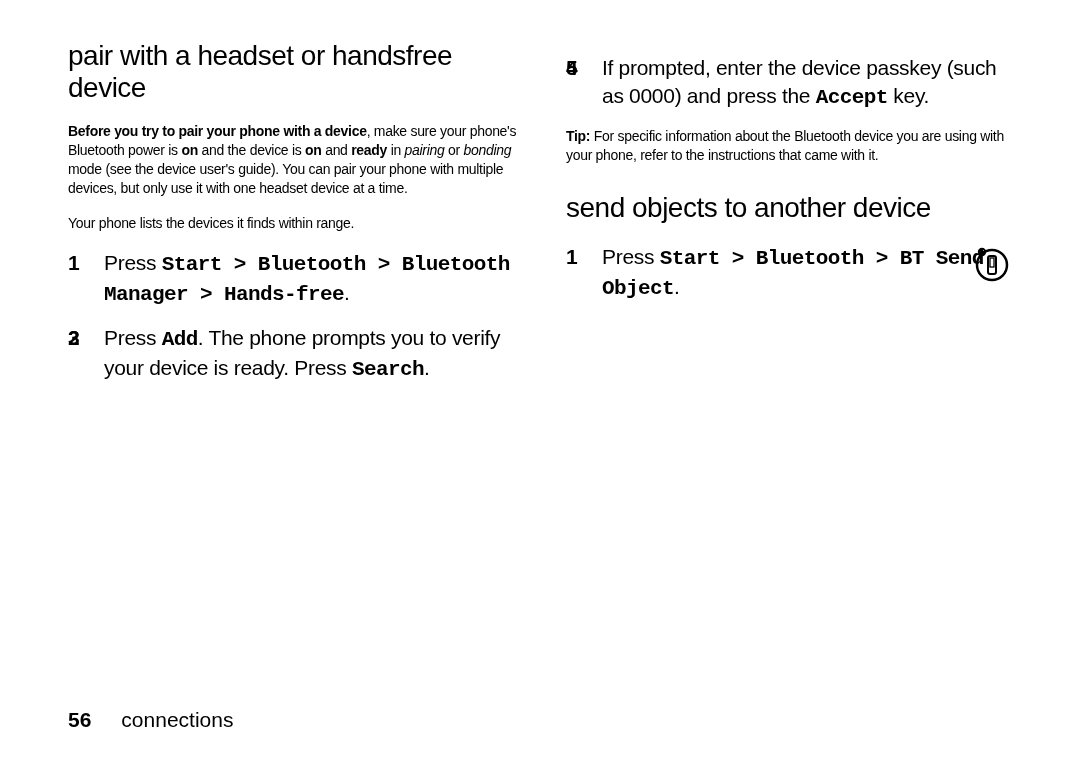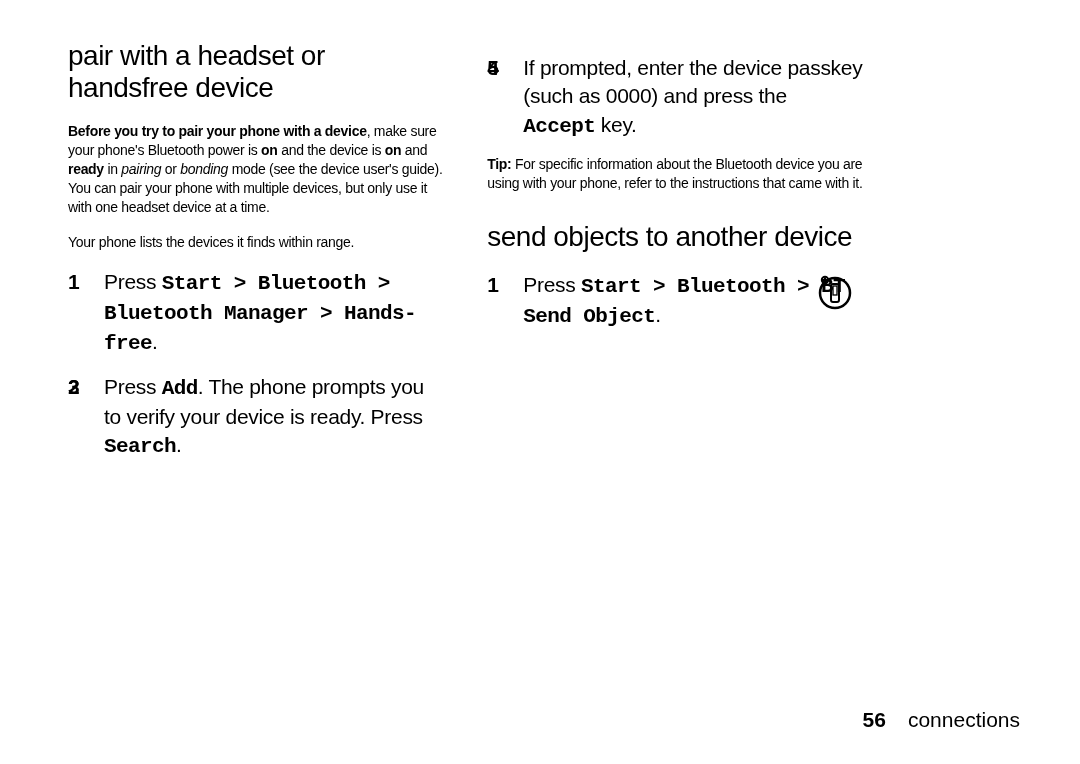--- a/index.html
+++ b/index.html
@@ -9,21 +9,21 @@
       background: #fff;
       font-family: Arial, Helvetica, sans-serif;
       color: #000;
       line-height: 1.35;
     }
     .page {
       width: 1080px;
       height: 764px;
       padding: 40px 60px 30px 68px;
       display: flex;
-      flex-direction: row;
+      flex-direction: column;
     }
     .columns {
       flex: 1;
       display: flex;
       gap: 44px;
     }
     .col {
       flex: 1;
       min-width: 0;
     }
@@ -66,21 +66,21 @@
       padding-right: 54px;
     }
     .icon-wrap {
       position: absolute;
       right: 8px;
       top: 0;
     }
     .footer {
       display: flex;
       align-items: baseline;
-      gap: 22px;
+      gap: 30px;
       font-size: 21px;
       margin-top: auto;
       padding-top: 10px;
     }
     .footer .pn { font-weight: 700; }
   </style>
 </head>
 <body>
 
 <div class="page">

